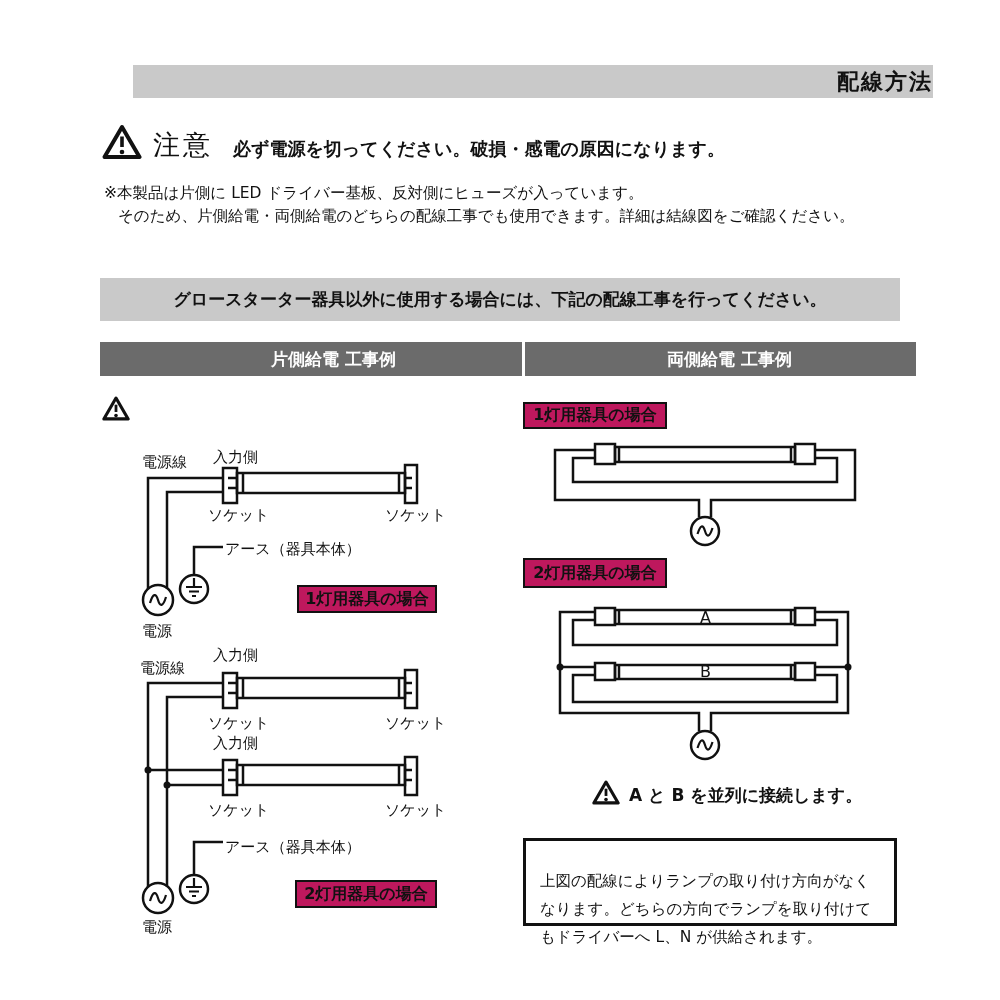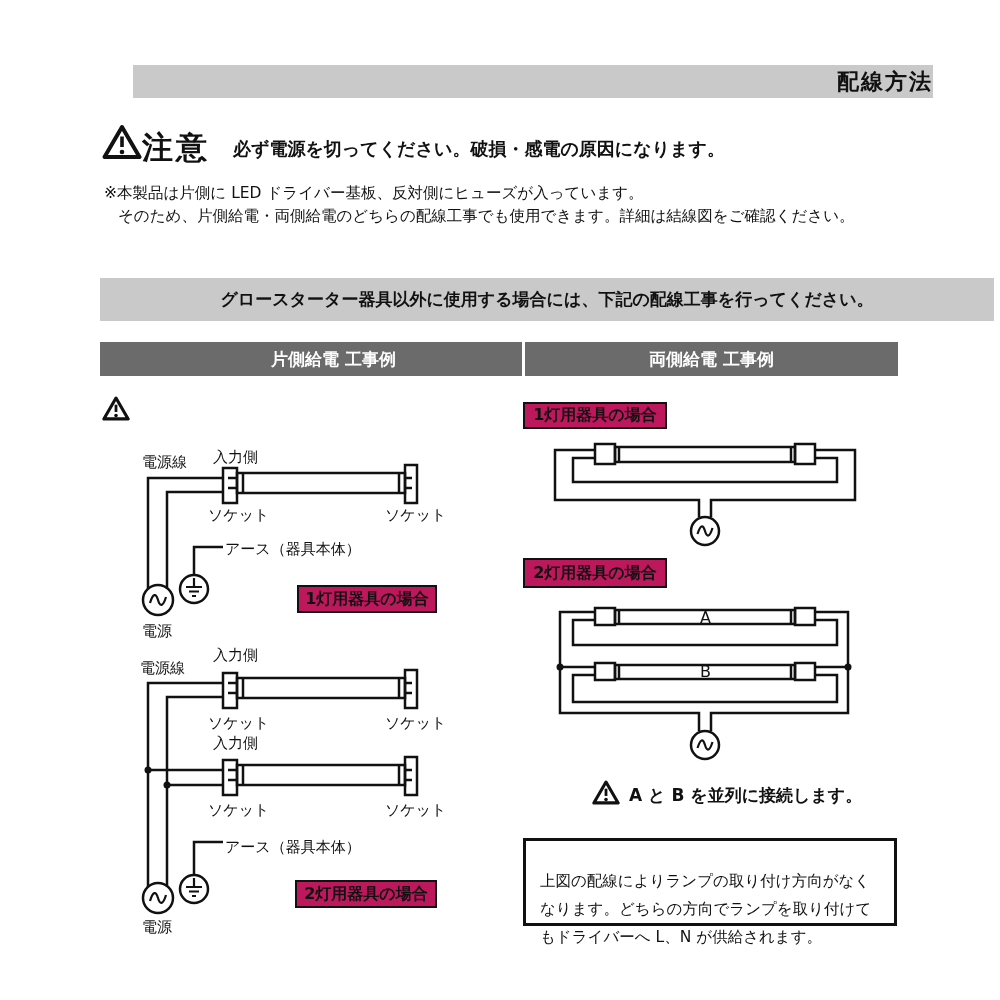--- a/index.html
+++ b/index.html
@@ -15,36 +15,36 @@
     position:relative;width:1000px;height:1000px;background:var(--page-bg);
     font-family:"DejaVu Sans","Liberation Sans",sans-serif;color:var(--ink);
     overflow:hidden;
   }
   .abs{position:absolute;}
   .title-bar{
     left:100px;top:65px;width:800px;height:33px;background:var(--title-bar-bg);
     text-align:right;line-height:33px;font-size:22px;font-weight:bold;letter-spacing:2px;margin-left:33px;
   }
   .caution-tri-lg{left:102px;top:124px;width:40px;height:36px;}
-  .caution-label{left:142px;top:127px;font-size:31px;font-weight:bold;letter-spacing:3px;}
+  .caution-label{left:153px;top:127px;font-size:27px;font-weight:normal;letter-spacing:3px;}
   .caution-text{left:233px;top:137px;font-size:18px;font-weight:bold;}
   .note-line{font-size:15.5px;white-space:nowrap;}
   .note-1{left:104px;top:183px;}
   .note-2{left:118px;top:206px;}
   .note-3{left:104px;top:233px;font-weight:bold;}
   .banner{
-    left:100px;top:278px;width:894px;height:43px;background:var(--banner-bg);
+    left:100px;top:278px;width:800px;height:43px;background:var(--banner-bg);
     text-align:center;line-height:43px;font-size:17px;font-weight:bold;
   }
   .col-header{
     top:342px;height:34px;background:var(--section-header-bg);color:var(--section-header-text);
     text-align:center;line-height:34px;font-size:17px;font-weight:bold;
   }
   .col-header.left{left:100px;width:377px;padding-left:45px;}
-  .col-header.right{left:525px;width:373px;}
+  .col-header.right{left:525px;width:373px;padding-left:18px;}
   .warn-row-tri{width:28px;height:25px;}
   .yazawa-tri{left:102px;top:396px;}
   .yazawa-text{left:135px;top:400px;font-size:17px;font-weight:bold;white-space:nowrap;}
   .parallel-tri{left:592px;top:780px;}
   .parallel-text{left:629px;top:784px;font-size:17px;font-weight:bold;white-space:nowrap;}
   .caption-box{
     border:2.5px solid var(--ink);box-sizing:border-box;background:#be185d;
     text-align:center;font-weight:bold;font-size:16px;
     display:flex;align-items:center;justify-content:center;white-space:nowrap;
   }

